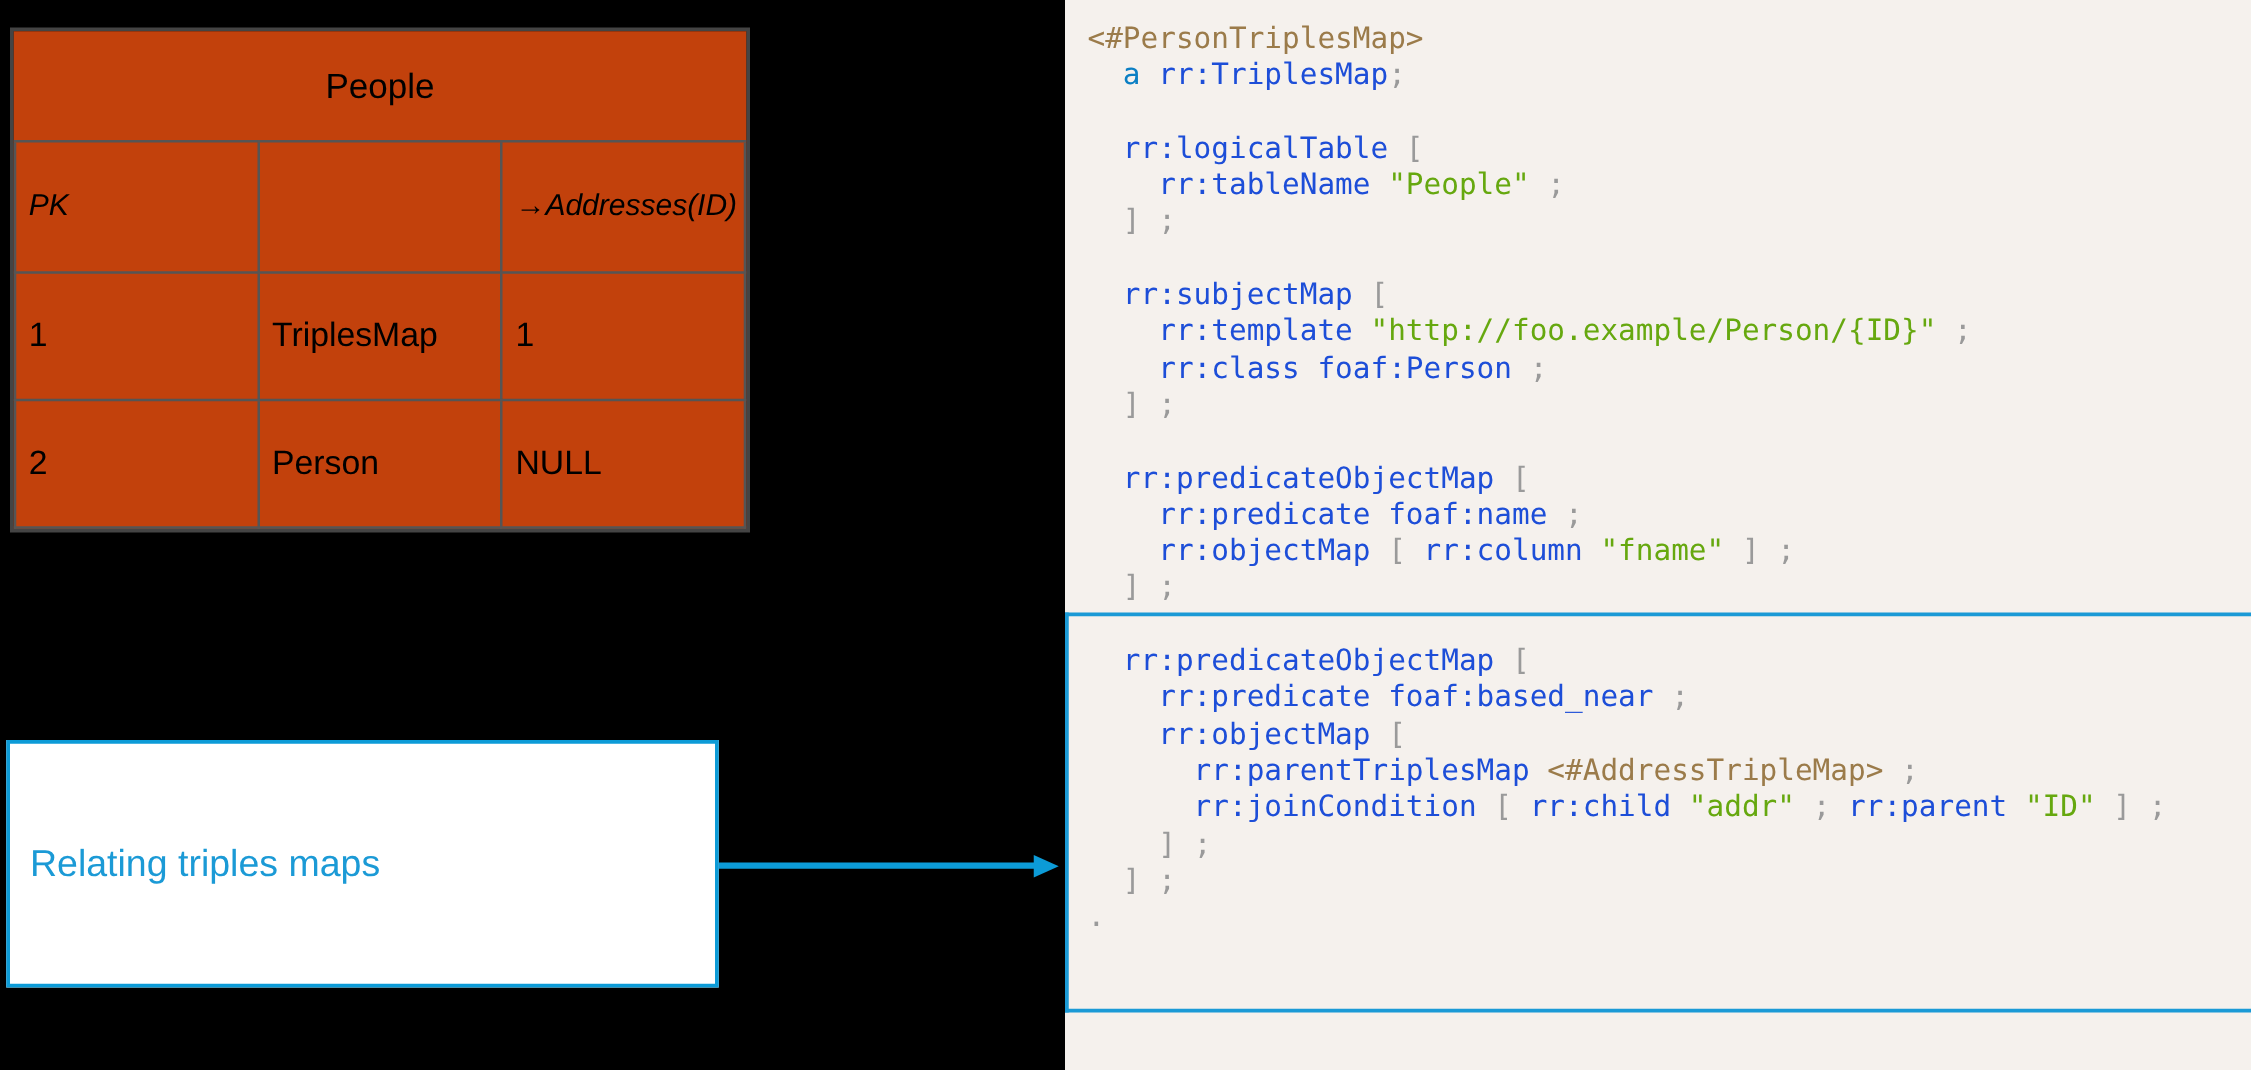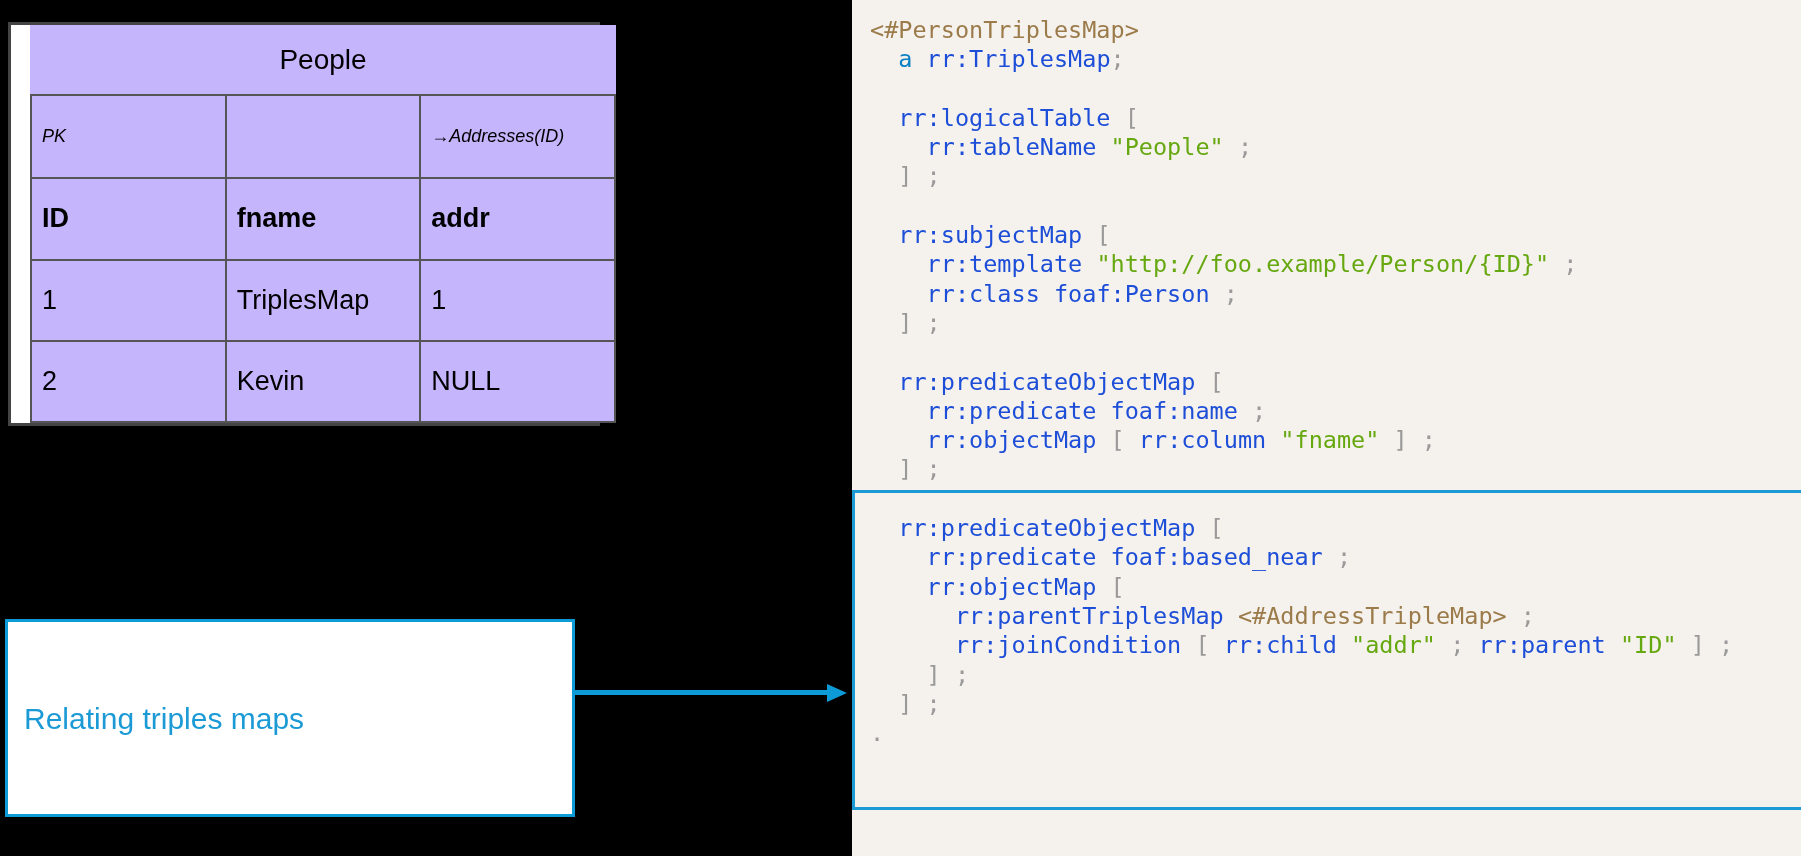--- a/index.html
+++ b/index.html
@@ -24,22 +24,21 @@
     height: 404px;
     background: #ffffff;
     border: 3px solid #444444;
     box-sizing: border-box;
   }
   table.people-table {
     width: 100%;
     height: 100%;
     border-collapse: collapse;
     table-layout: fixed;
-    background: #c4b5fd;
-    margin-left: 19px;
+    background: #c2410c;
   }
   table.people-table td {
     border: 2px solid #555555;
     padding: 0 10px;
     font-size: 27px;
     color: #000000;
     vertical-align: middle;
     white-space: nowrap;
     overflow: hidden;
   }
@@ -51,21 +50,21 @@
     text-align: center;
     font-size: 28px;
     height: 68px;
     border-top: none;
     border-left: none;
     border-right: none;
   }
   tr.key-row td {
     height: 80px;
     font-style: italic;
-    font-size: 18px;
+    font-size: 24px;
     border-radius: 16px;
   }
   tr.header-row td {
     height: 78px;
     font-weight: bold;
   }
   tr.data-row td {
     height: 78px;
   }
 
@@ -74,21 +73,20 @@
     position: absolute;
     left: 5px;
     top: 592px;
     width: 570px;
     height: 198px;
     background: #ffffff;
     border: 3px solid #0c9bd7;
     box-sizing: border-box;
     display: flex;
     align-items: center;
-    margin-top: 27px;
   }
   #callout-text {
     color: #1b9ad6;
     font-size: 30px;
     padding-left: 16px;
     line-height: 1.1;
   }
 
   
   #connector {
@@ -167,33 +165,28 @@
   <table class="people-table">
     <tbody>
         <tr class="title-row">
       <td colspan="3">People</td>
     </tr>
     <tr class="key-row">
       <td class="col-id">PK</td>
       <td class="col-name"></td>
       <td class="col-addr">→Addresses(ID)</td>
     </tr>
-    <tr class="header-row">
-      <td class="col-id">ID</td>
-      <td class="col-name">fname</td>
-      <td class="col-addr">addr</td>
-    </tr>
     <tr class="data-row">
       <td class="col-id">1</td>
       <td class="col-name">TriplesMap</td>
       <td class="col-addr">1</td>
     </tr>
     <tr class="data-row">
       <td class="col-id">2</td>
-      <td class="col-name">Kevin</td>
+      <td class="col-name">Person</td>
       <td class="col-addr">NULL</td>
     </tr>
   </tbody>
     </table>
 </div>
 
 <div id="callout-box">
   <div id="callout-text">Relating triples maps</div>
 </div>
 

